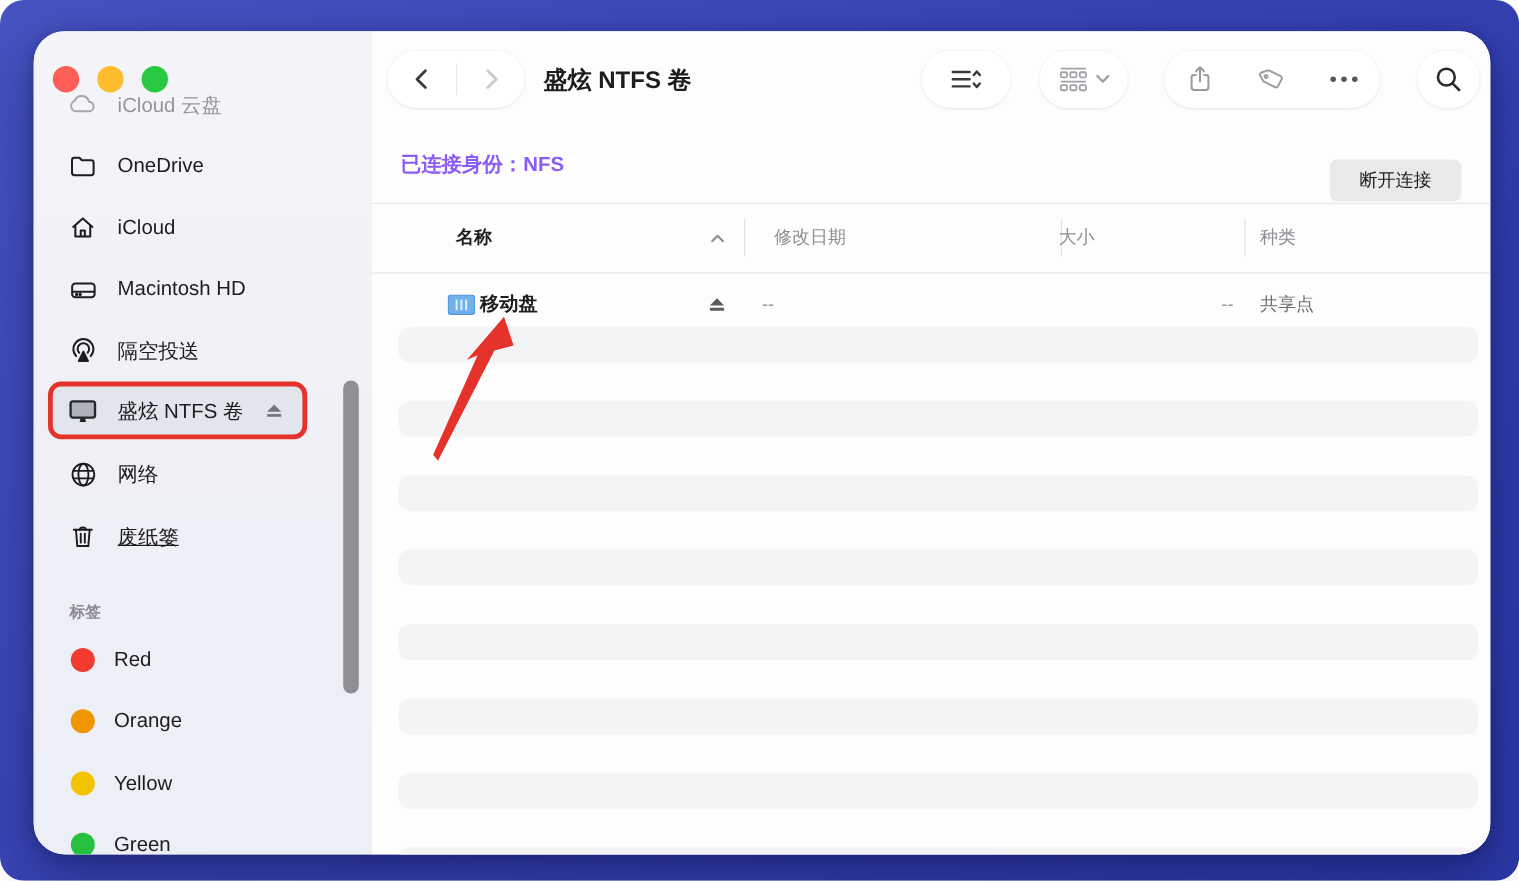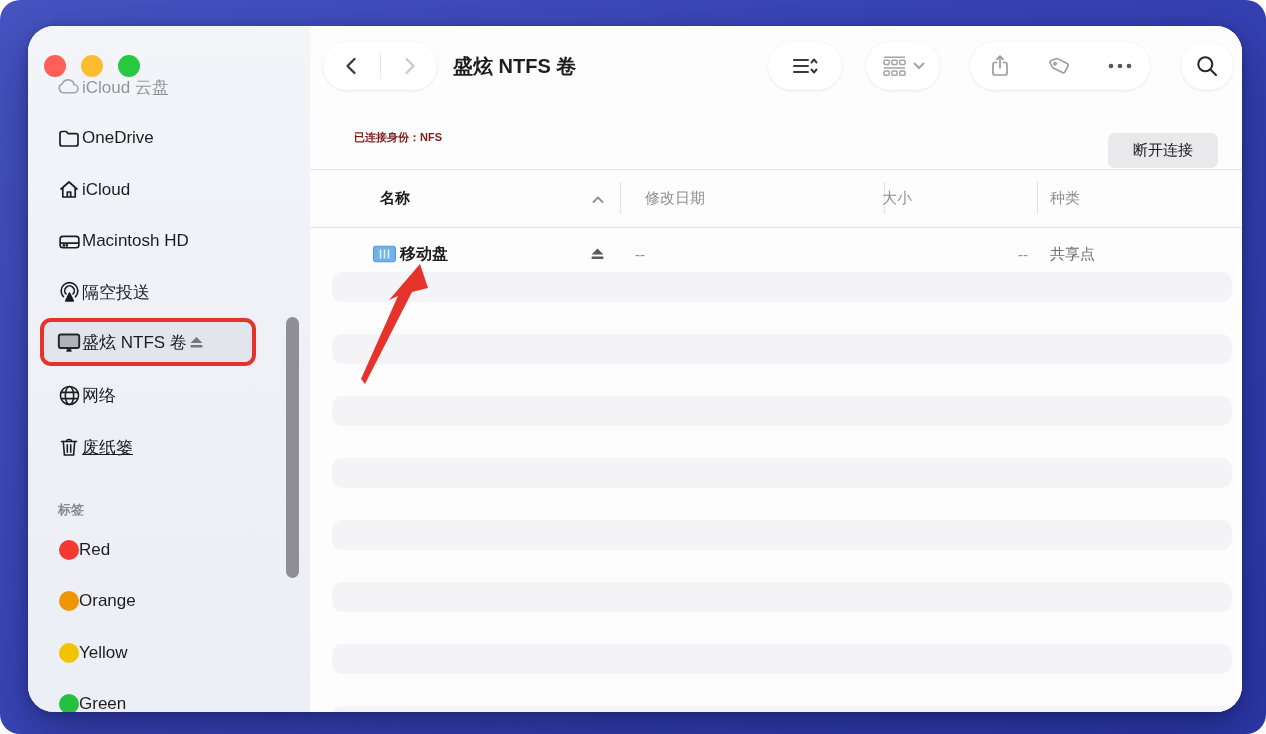--- a/index.html
+++ b/index.html
@@ -10,21 +10,21 @@
              background:linear-gradient(140deg,#4653c1 0%,#3843b4 45%,#2c38a6 100%); }
   .window { position:absolute; left:28px; top:26px; width:1214px; height:686px;
             border-radius:26px; background:#fdfdfe; overflow:hidden; display:flex;
             box-shadow:0 18px 45px rgba(8,12,60,.40), 0 2px 10px rgba(8,12,60,.25); }
 
   
   .sidebar { position:relative; width:282px; height:100%;
              background:linear-gradient(180deg,#f4f5f9 0%,#eef0f6 55%,#edeff6 100%); }
   .tl { position:absolute; top:29px; width:22px; height:22px; border-radius:50%; }
   .sb-item { position:absolute; left:16px; width:210px; height:40px; display:flex;
-             align-items:center; padding-left:12px; border-radius:8px;
+             align-items:center; gap:16px; padding-left:12px; border-radius:8px;
              font-size:17px; color:#1d1d1f; }
   .sb-item .ic { width:26px; height:26px; display:flex; align-items:center; justify-content:center; flex:0 0 26px; }
   .sb-item.faded { opacity:.45; filter:blur(.6px); }
   .sb-item.selected { background:#e3e5ec; }
   .sb-eject { margin-left:2px; display:flex; align-items:center; }
   .sb-section { position:absolute; left:30px; font-size:13px; font-weight:700; color:#8a8a90;text-align:right; }
   .tagdot { width:20px; height:20px; border-radius:50%; flex:0 0 20px; margin-left:3px; }
   .sb-scrollbar { position:absolute; left:258px; top:291px; width:13px; height:261px;
                   border-radius:7px; background:#8f8f93; }
   .red-box { position:absolute; left:12px; top:292px; width:216px; height:48px;
@@ -39,22 +39,22 @@
   .nav-half { width:56px; height:48px; display:flex; align-items:center; justify-content:center; }
   .nav-sep { width:1px; height:26px; background:#e8e8ec; }
   .win-title { position:absolute; left:143px; top:27px; font-size:20px; font-weight:700; color:#1d1d1f; }
   .list-pill { left:458px; top:16px; width:74px; height:48px; gap:4px; }
   .grid-pill { left:556px; top:16px; width:74px; height:48px; gap:6px; }
   .share-pill { left:660px; top:16px; width:180px; height:48px; gap:0; }
   .share-slot { width:60px; display:flex; align-items:center; justify-content:center; }
   .search-pill { left:871px; top:16px; width:52px; height:48px; border-radius:26px; }
 
   .status-row { position:absolute; left:0; top:79px; width:100%; height:64px; }
-  .status-label { position:absolute; left:44px; top:50%; transform:translateY(-50%);
-                  font-size:11px; font-weight:700; color:#7f1d1d; }
+  .status-label { position:absolute; left:24px; top:50%; transform:translateY(-50%);
+                  font-size:17px; font-weight:700; color:#8b5cf6; }
   .disconnect-btn { position:absolute; left:798px; top:28px; width:110px; height:35px;
                     background:#e9e9ec; border:none; border-radius:7px; font-size:15px;
                     color:#1d1d1f; font-family:inherit; }
   .hdiv { position:absolute; left:0; width:100%; height:1px; background:#e5e5e8; }
 
   .thead { position:absolute; left:0; top:143px; width:100%; height:58px; font-size:15px; }
   .th { position:absolute; top:50%; transform:translateY(-50%); color:#8e8e93; }
   .th.name { left:70px; color:#1d1d1f; font-weight:700; display:flex; align-items:center; }
   .th-sort { position:absolute; left:282px; top:50%; transform:translateY(-50%); }
   .vdiv { position:absolute; top:13px; width:1px; height:32px; background:#e3e3e7; }

